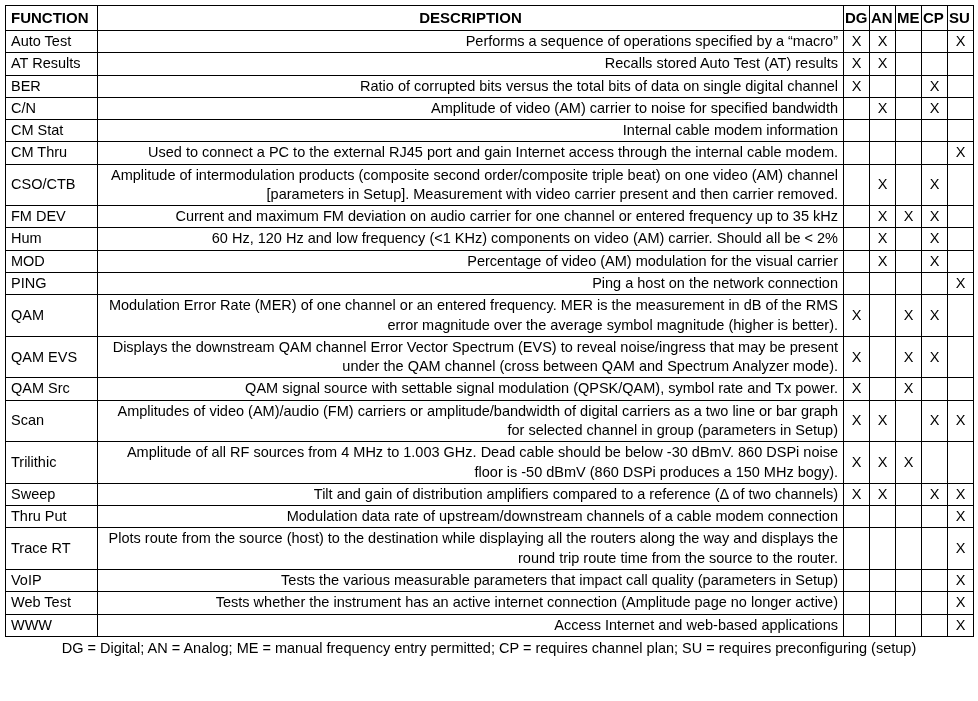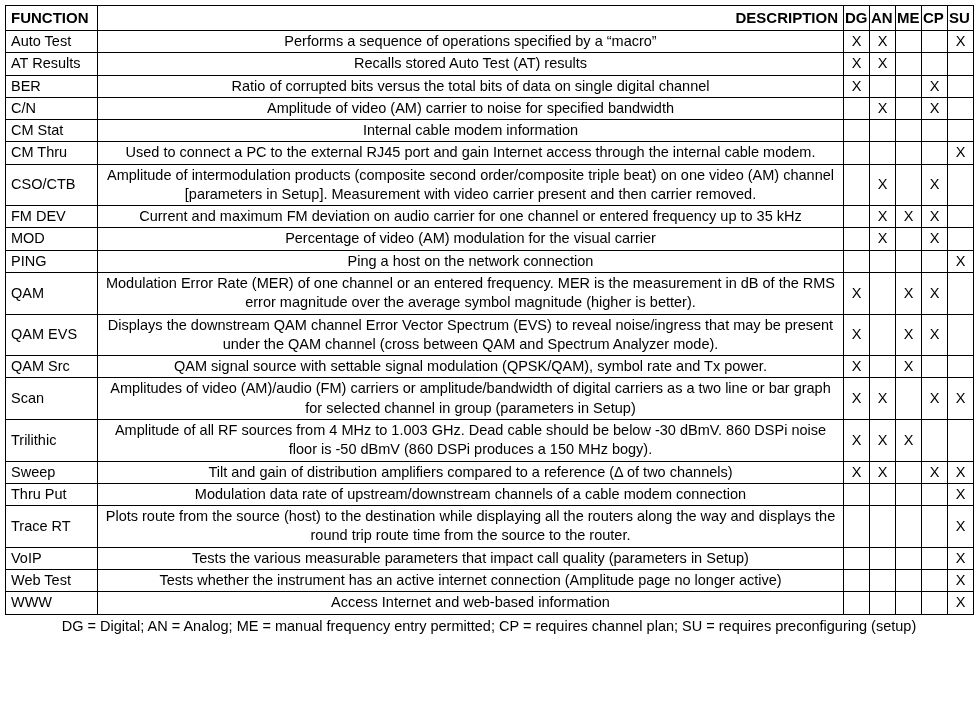--- a/index.html
+++ b/index.html
@@ -23,24 +23,24 @@
     overflow:hidden;
   }
   thead th{
     font-weight:bold;
     font-size:15px;
     padding-top:2px;
     padding-bottom:2px;
     margin-top:32px;
   }
   th.h-fn{text-align:left;}
-  th.h-desc{text-align:right;}
+  th.h-desc{text-align:center;}
   th.h-mark{text-align:left;padding-left:1px;padding-right:1px;}
   td.fn{white-space:nowrap;}
-  td.desc{text-align:center;}
+  td.desc{text-align:right;}
   td.mark{text-align:center;padding-left:0;padding-right:0;}
   col.c-fn{width:92px;}
   col.c-desc{width:746px;}
   col.c-mark{width:26px;}
   .legend{
     width:968px;
     text-align:center;
     font-size:14.5px;
     padding:3px 0 6px 0;
   }
@@ -137,20 +137,29 @@
         <tr>
           <td class="fn">FM DEV</td>
           <td class="desc">Current and maximum FM deviation on audio carrier for one channel or entered frequency up to 35 kHz</td>
           <td class="mark"></td>
           <td class="mark">X</td>
           <td class="mark">X</td>
           <td class="mark">X</td>
           <td class="mark"></td>
         </tr>
         <tr>
+          <td class="fn">Hum</td>
+          <td class="desc">60 Hz, 120 Hz and low frequency (&lt;1 KHz) components on video (AM) carrier. Should all be &lt; 2%</td>
+          <td class="mark"></td>
+          <td class="mark">X</td>
+          <td class="mark"></td>
+          <td class="mark">X</td>
+          <td class="mark"></td>
+        </tr>
+        <tr>
           <td class="fn">MOD</td>
           <td class="desc">Percentage of video (AM) modulation for the visual carrier</td>
           <td class="mark"></td>
           <td class="mark">X</td>
           <td class="mark"></td>
           <td class="mark">X</td>
           <td class="mark"></td>
         </tr>
         <tr>
           <td class="fn">PING</td>
@@ -246,21 +255,21 @@
           <td class="fn">Web Test</td>
           <td class="desc">Tests whether the instrument has an active internet connection (Amplitude page no longer active)</td>
           <td class="mark"></td>
           <td class="mark"></td>
           <td class="mark"></td>
           <td class="mark"></td>
           <td class="mark">X</td>
         </tr>
         <tr>
           <td class="fn">WWW</td>
-          <td class="desc">Access Internet and web-based information</td>
+          <td class="desc">Access Internet and web-based applications</td>
           <td class="mark"></td>
           <td class="mark"></td>
           <td class="mark"></td>
           <td class="mark"></td>
           <td class="mark">X</td>
         </tr>
       </tbody>
   </table>
   <div class="legend">DG = Digital; AN = Analog; ME = manual frequency entry permitted; CP = requires channel plan; SU = requires preconfiguring (setup)</div>
 </div>

